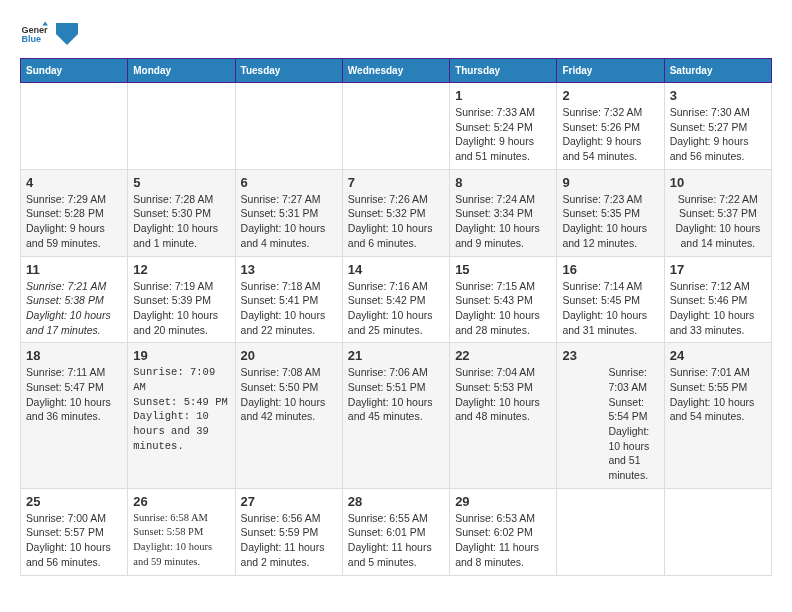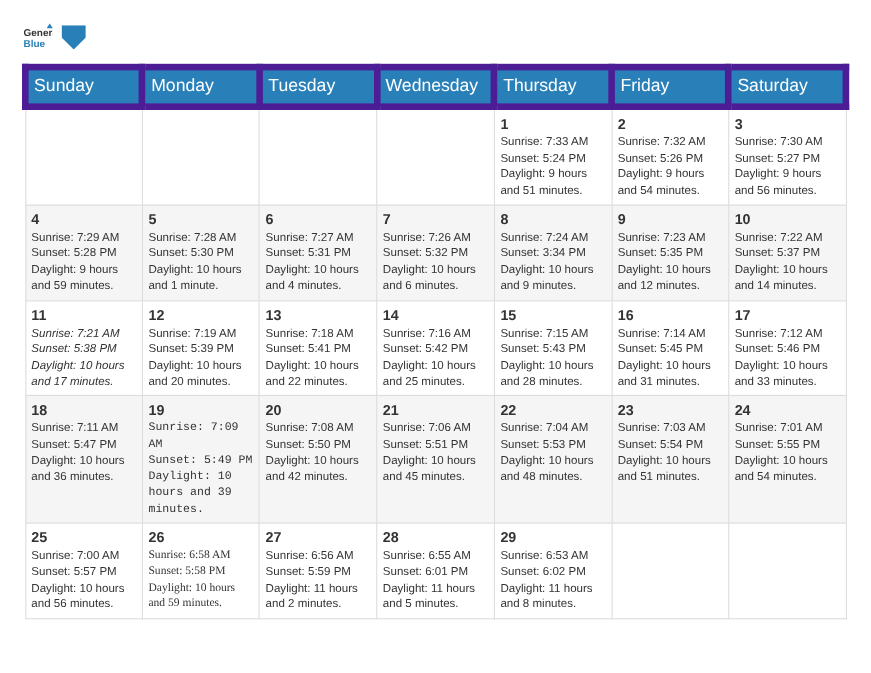--- a/index.html
+++ b/index.html
@@ -42,23 +42,23 @@
       border-collapse: collapse;
       font-size: 11px;
     }
     thead tr {
       background-color: #2980b9;
       color: #fff;
     }
     thead th {
       padding: 6px 5px;
       text-align: left;
-      font-size: 16px;
-      font-weight: normal;
-      border: 6px solid #4c1d95;
+      font-size: 10px;
+      font-weight: bold;
+      border: 1px solid #4c1d95;
     }
     tbody tr {
       vertical-align: top;
     }
     tbody tr:nth-child(odd) {
       background-color: #fff;
     }
     tbody tr:nth-child(even) {
       background-color: #f5f5f5;
     }
@@ -174,21 +174,21 @@
 Daylight: 10 hours and 9 minutes.</div>
         </td>
         <td>
           <span class="day-num">9</span>
           <div class="day-info" style="white-space: pre-line;">Sunrise: 7:23 AM
 Sunset: 5:35 PM
 Daylight: 10 hours and 12 minutes.</div>
         </td>
         <td>
           <span class="day-num">10</span>
-          <div class="day-info" style="white-space: pre-line;">Sunrise: 7:22 AM
+          <div class="day-info" style="white-space: pre-line; text-align: center;">Sunrise: 7:22 AM
 Sunset: 5:37 PM
 Daylight: 10 hours and 14 minutes.</div>
         </td>
       </tr>
       <tr>
         <td>
           <span class="day-num">11</span>
           <div class="day-info" style="white-space: pre-line; font-style: italic;">Sunrise: 7:21 AM
 Sunset: 5:38 PM
 Daylight: 10 hours and 17 minutes.</div>
@@ -256,21 +256,21 @@
 Daylight: 10 hours and 45 minutes.</div>
         </td>
         <td>
           <span class="day-num">22</span>
           <div class="day-info" style="white-space: pre-line;">Sunrise: 7:04 AM
 Sunset: 5:53 PM
 Daylight: 10 hours and 48 minutes.</div>
         </td>
         <td>
           <span class="day-num">23</span>
-          <div class="day-info" style="white-space: pre-line;">Sunrise: 7:03 AM
+          <div class="day-info" style="white-space: pre-line; margin-left: 46px;">Sunrise: 7:03 AM
 Sunset: 5:54 PM
 Daylight: 10 hours and 51 minutes.</div>
         </td>
         <td>
           <span class="day-num">24</span>
           <div class="day-info" style="white-space: pre-line;">Sunrise: 7:01 AM
 Sunset: 5:55 PM
 Daylight: 10 hours and 54 minutes.</div>
         </td>
       </tr>

